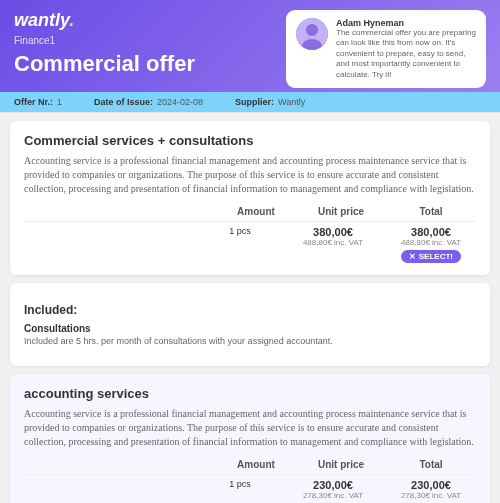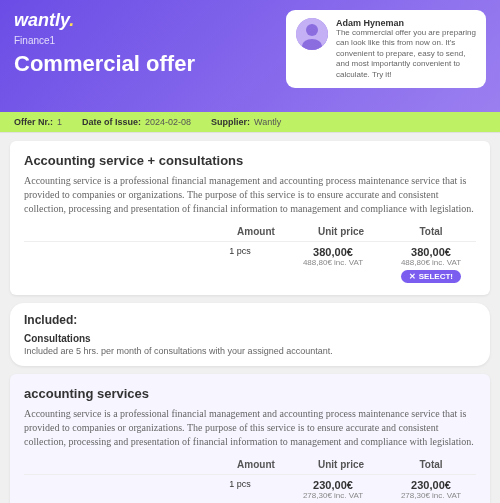--- a/index.html
+++ b/index.html
@@ -8,21 +8,21 @@
       background: #f0f0f0;
       width: 500px;
       min-height: 503px;
       font-size: 11px;
       color: #333;
     }
 
     
     .header {
       background: linear-gradient(135deg, #6b4de6 0%, #9b7ff0 100%);
-      padding: 10px 14px 24px 14px;
+      padding: 10px 14px 4px 14px;
       display: flex;
       justify-content: space-between;
       align-items: flex-start;
     }
     .header-left {}
     .logo {
       font-size: 18px;
       font-weight: bold;
       color: white;
       font-style: italic;
@@ -70,24 +70,24 @@
       justify-content: center;
       overflow: hidden;
     }
     .advisor-avatar svg { width: 32px; height: 32px; }
     .advisor-text {}
     .advisor-name { font-size: 9px; font-weight: bold; color: #333; }
     .advisor-desc { font-size: 8px; color: #666; line-height: 1.3; }
 
     
     .meta-bar {
-      background: #bef264;
+      background: #7dd3fc;
       padding: 5px 14px;
       display: flex;
-      gap: 20px;
+      gap: 32px;
       font-size: 9px;
       color: #555;
       border-bottom: 1px solid #e0e0e0;
     }
     .meta-item { display: flex; gap: 4px; }
     .meta-label { font-weight: bold; color: #333; }
 
     
     .section {
       background: white;
@@ -154,22 +154,22 @@
     }
     .select-btn.selected {
       background: #5bc28a;
     }
     .select-btn .check { font-size: 8px; }
 
     
     .included-section {
       background: white;
       margin: 0 10px 8px 10px;
-      padding: 10px 14px;
-      border-radius: 14px;
+      padding: 20px 14px;
+      border-radius: 6px;
       box-shadow: 0 1px 3px rgba(0,0,0,0.08);
     }
     .included-title { font-size: 12px; font-weight: bold; color: #333; margin-bottom: 6px; }
     .included-item-title { font-size: 10px; font-weight: bold; color: #333; margin-bottom: 2px; }
     .included-item-desc { font-size: 9px; color: #666; }
   </style>
 </head>
 <body>
 
 <div class="header">
@@ -206,21 +206,21 @@
     <span class="meta-label">Date of Issue:</span>
     <span>2024-02-08</span>
   </div>
   <div class="meta-item">
     <span class="meta-label">Supplier:</span>
     <span>Wantly</span>
   </div>
 </div>
 
 <div class="section">
-  <div class="section-title">Accounting service + consultations</div>
+  <div class="section-title">Commercial services + consultations</div>
   <div class="section-desc">Accounting service is a professional financial management and accounting process maintenance service that is provided to companies or organizations. The purpose of this service is to ensure accurate and consistent collection, processing and presentation of financial information to management and compliance with legislation.</div>
   <div class="table-header">
     <span></span>
     <span>Amount</span>
     <span>Unit price</span>
     <span>Total</span>
   </div>
   <div class="table-row">
     <div class="col-desc"></div>
     <div class="col-amount">1 pcs</div>

